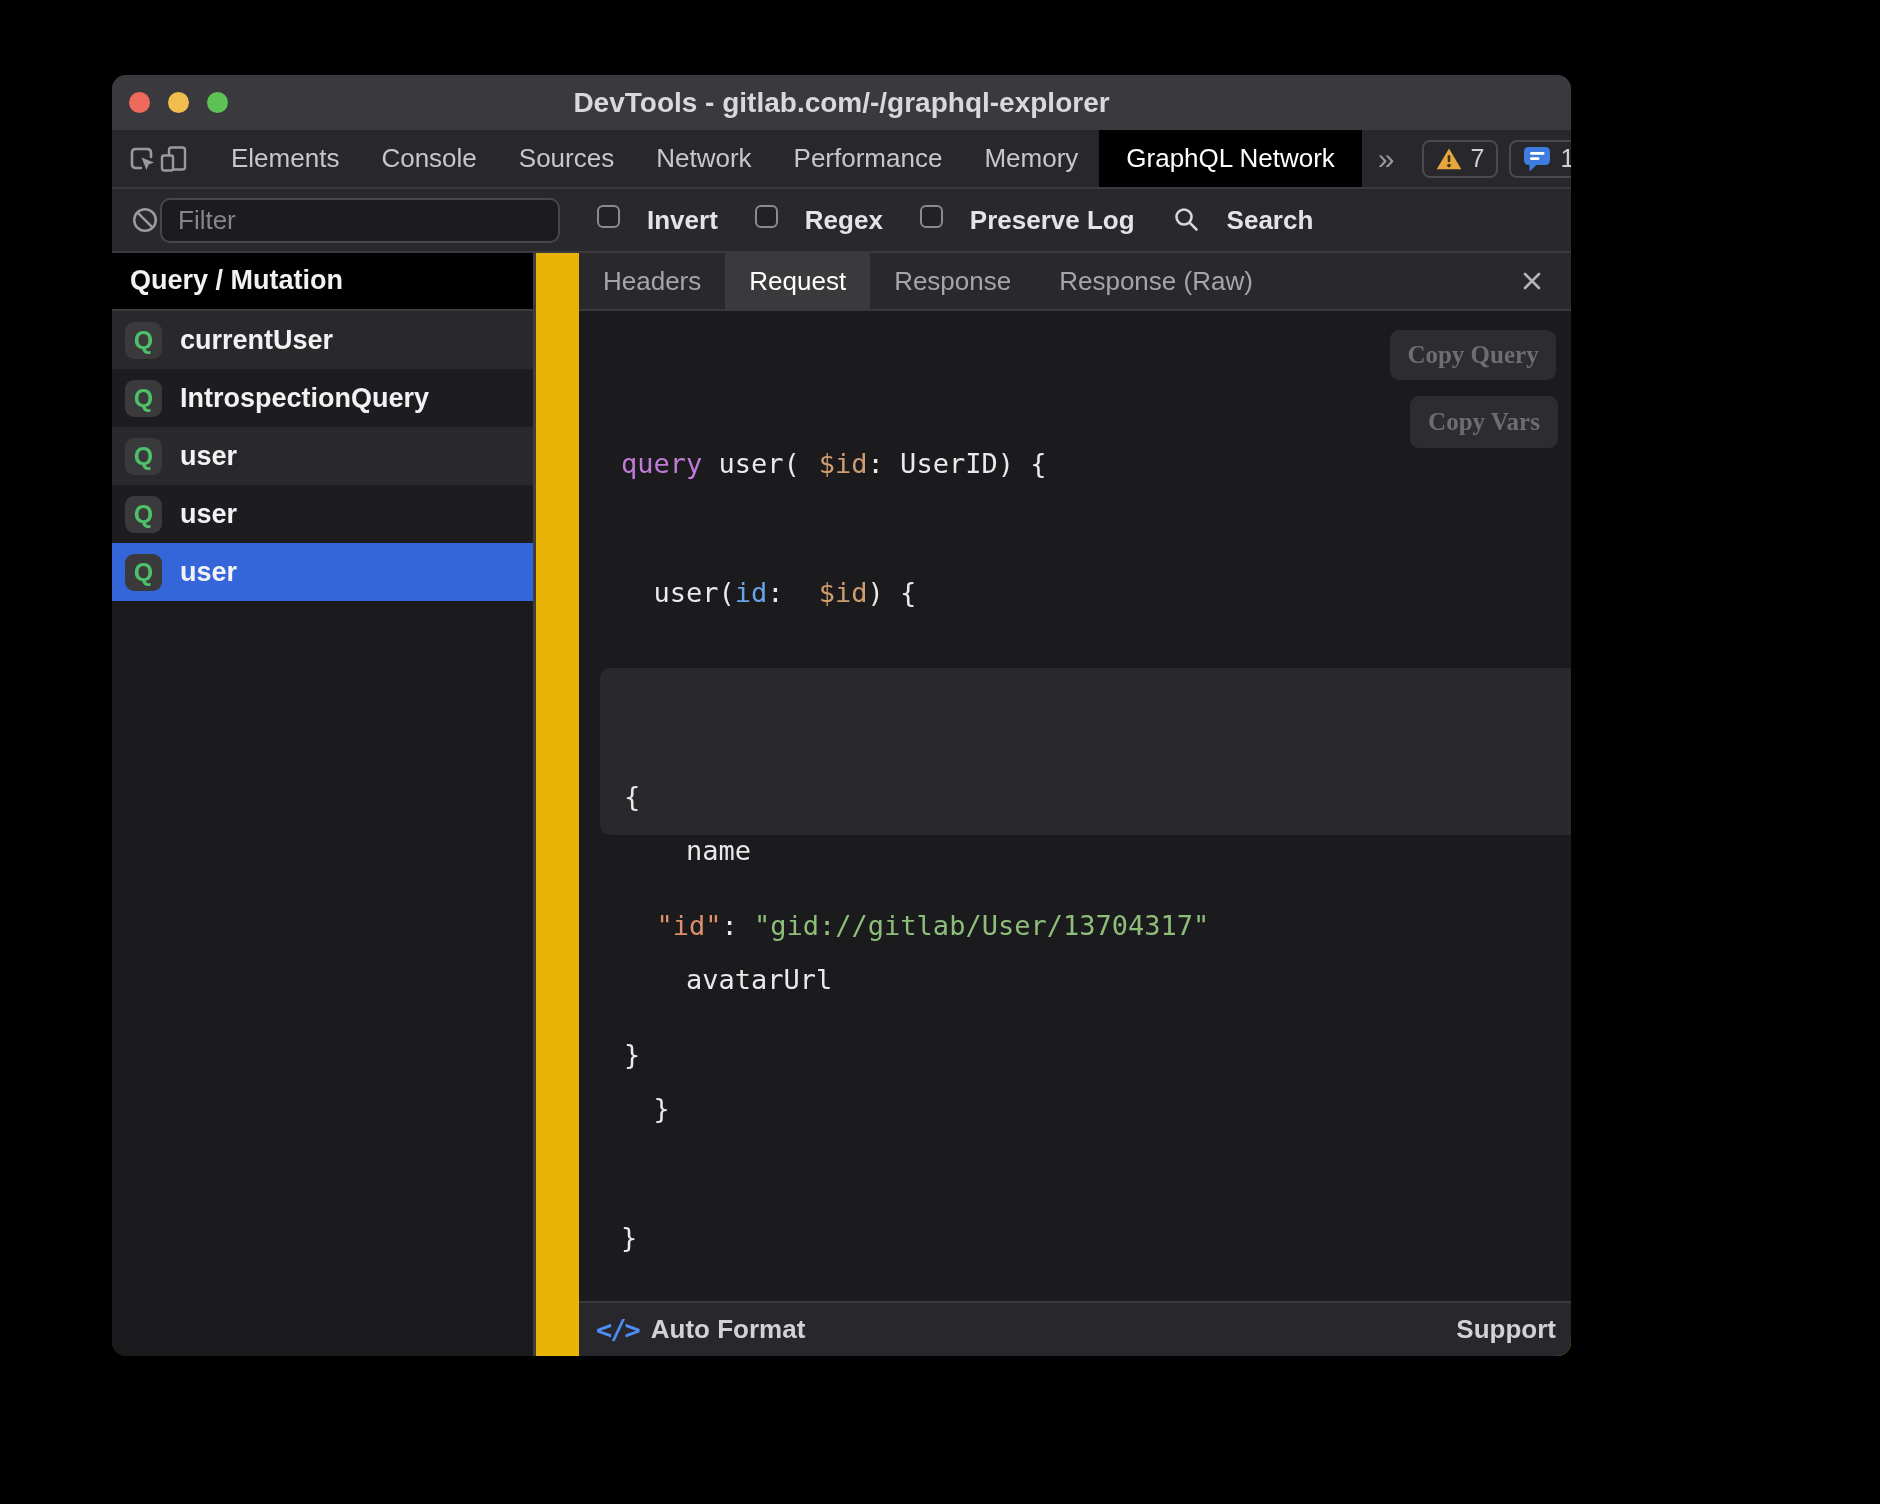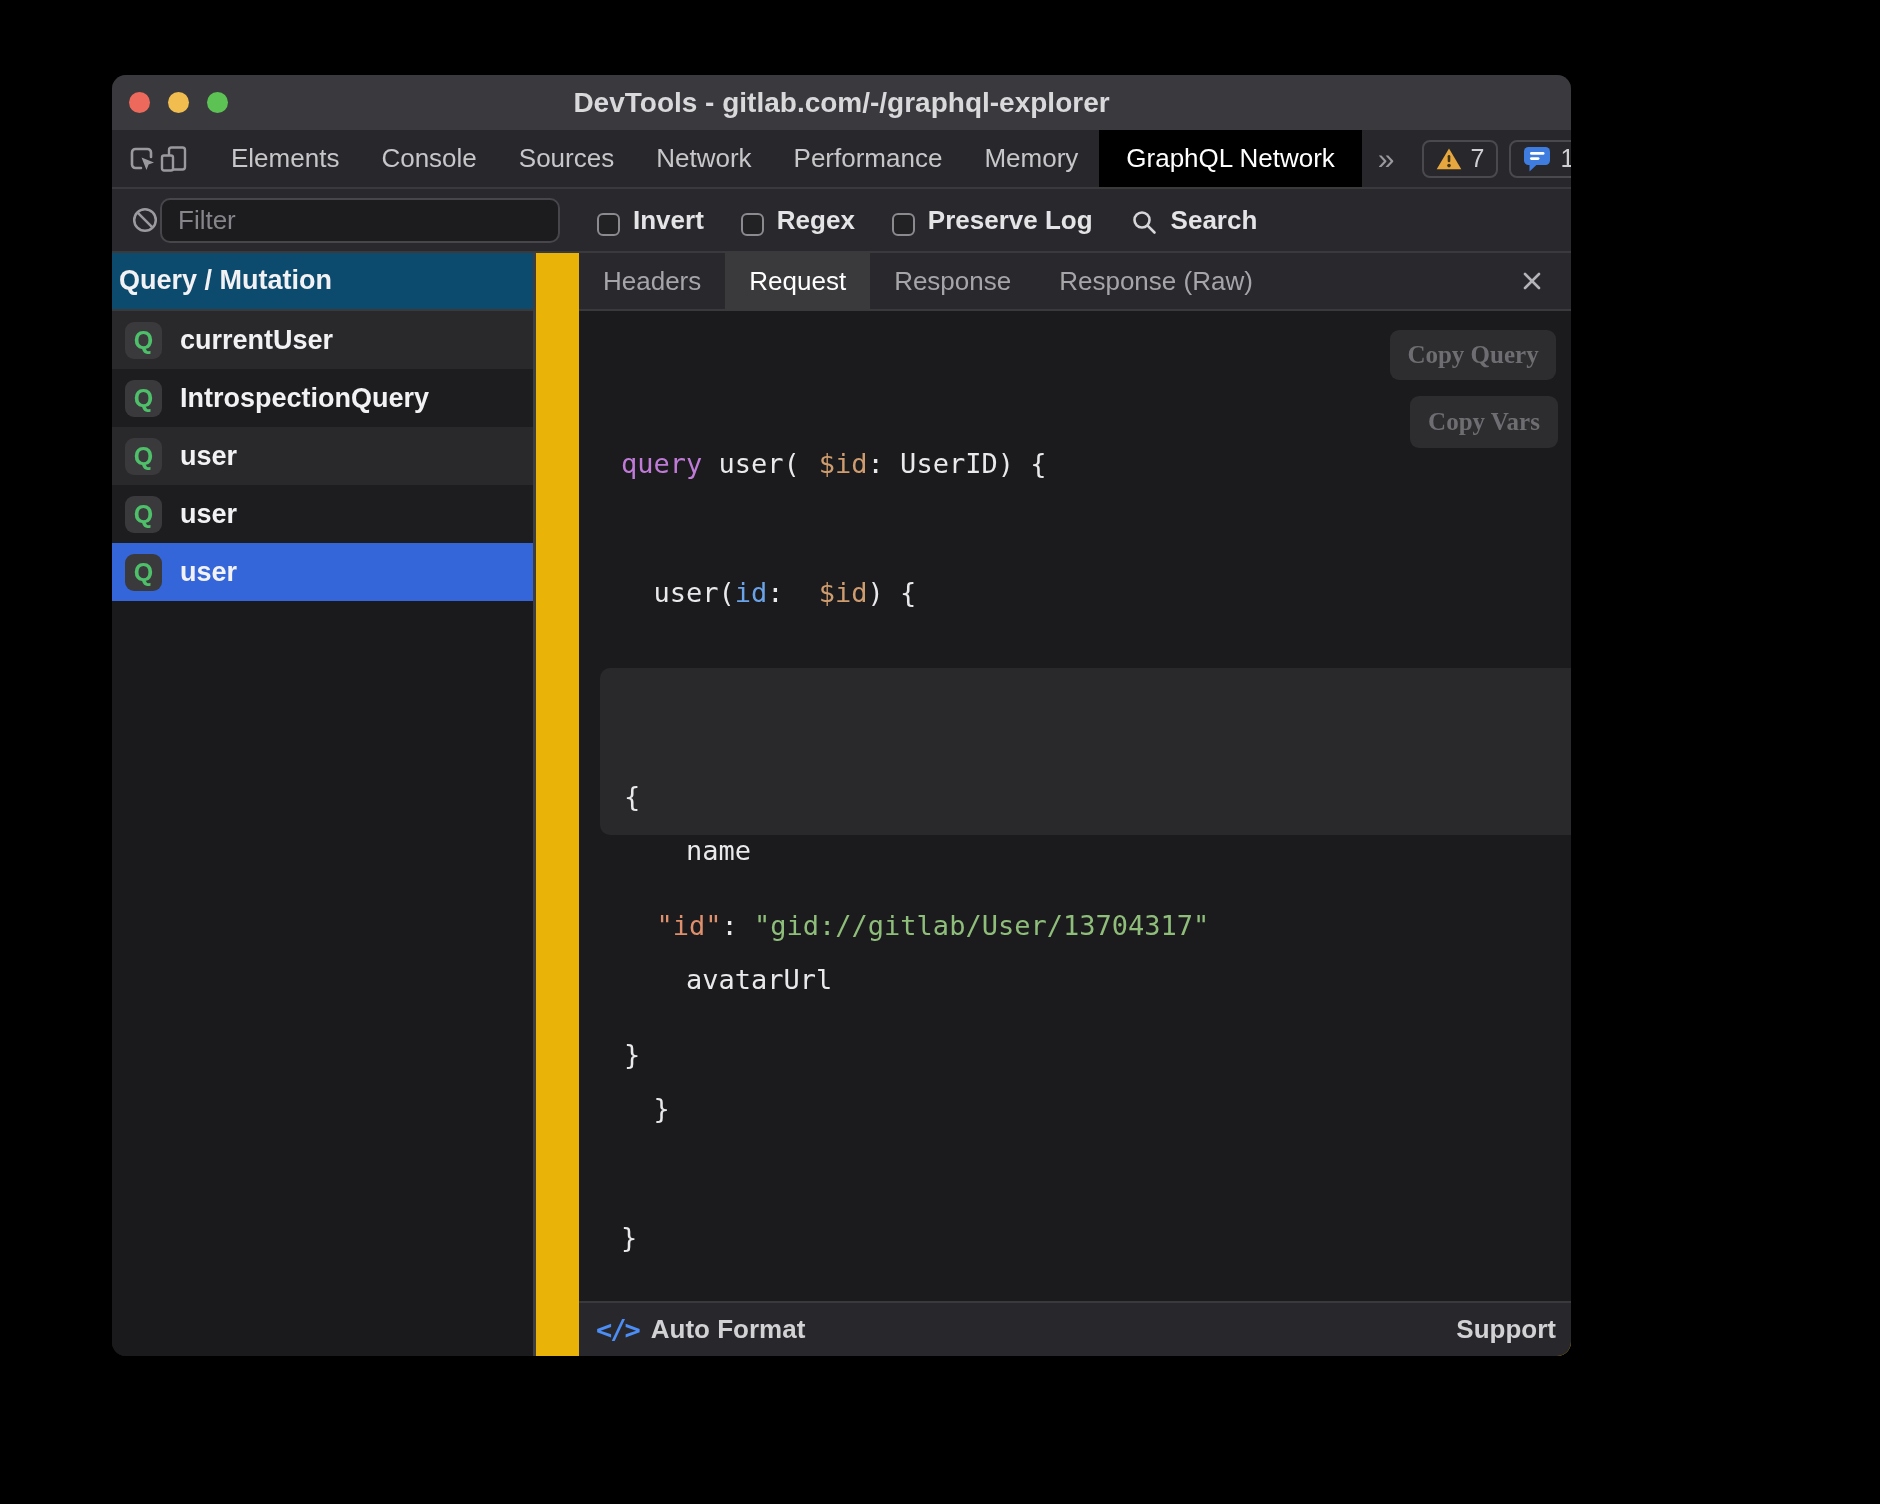--- a/index.html
+++ b/index.html
@@ -33,29 +33,29 @@
   .count-badge { display: flex; align-items: center; gap: 9px; height: 38px; padding: 0 12px;
     border: 2px solid #4A4A4E; border-radius: 8px; color: #CFCFD2; font-size: 25px; margin-left: 11px; }
   .icon-btn { display: flex; align-items: center; justify-content: center; height: 57px; padding: 0 14px; }
 
   
   .filterbar { height: 66px; background: #29282C; border-top: 2px solid #3A3A3D; border-bottom: 2px solid #3A3A3D;
     display: flex; align-items: center; padding-left: 18px; flex: 0 0 auto; }
   .filter-input { width: 400px; height: 45px; background: #1C1C1F; border: 2px solid #47474B;
     border-radius: 10px; color: #E8E8EA; font-size: 26px; font-family: "Liberation Sans", sans-serif; padding: 0 16px; outline: none; }
   .filter-input::placeholder { color: #85858A; }
-  .cb-group { margin-left: 37px; display: flex; align-items: flex-end; gap: 13px; }
+  .cb-group { margin-left: 37px; display: flex; align-items: flex-start; gap: 27px; }
   .checkbox { width: 23px; height: 23px; border: 2.5px solid #8A8A8F; border-radius: 6px; background: #222225; }
   .cb-label { font-size: 26px; font-weight: 600; color: #E4E4E7; white-space: nowrap; }
 
   
   .main { flex: 1; display: flex; min-height: 0; }
   .sidebar { width: 424px; flex: 0 0 auto; display: flex; flex-direction: column; background: #1A1A1C; border-right: 3px solid #3E3E41; }
-  .sidebar-header { height: 58px; background: #0c4a6e; border-bottom: 2px solid #3A3A3D;
-    font-size: 27px; font-weight: 700; color: #F2F2F4; padding-left: 7px; line-height: 54px; flex: 0 0 auto; }
+  .sidebar-header { height: 58px; background: #000000; border-bottom: 2px solid #3A3A3D;
+    font-size: 27px; font-weight: 700; color: #F2F2F4; padding-left: 18px; line-height: 54px; flex: 0 0 auto; }
   .qrow { height: 58px; display: flex; align-items: center; padding-left: 13px; gap: 18px; flex: 0 0 auto; }
   .qrow.odd { background: #29292B; }
   .qrow.even { background: #1D1D1F; }
   .qrow.selected { background: #3566D9; }
   .qbadge { width: 37px; height: 37px; border-radius: 9px; background: #3A3A3D; color: #4FC06A;
     font-size: 25px; font-weight: 700; display: flex; align-items: center; justify-content: center; }
   .qlabel { font-size: 27px; font-weight: 700; color: #F2F2F4; }
   .sidebar-rest { flex: 1; background: #1A1A1C; }
 
   

